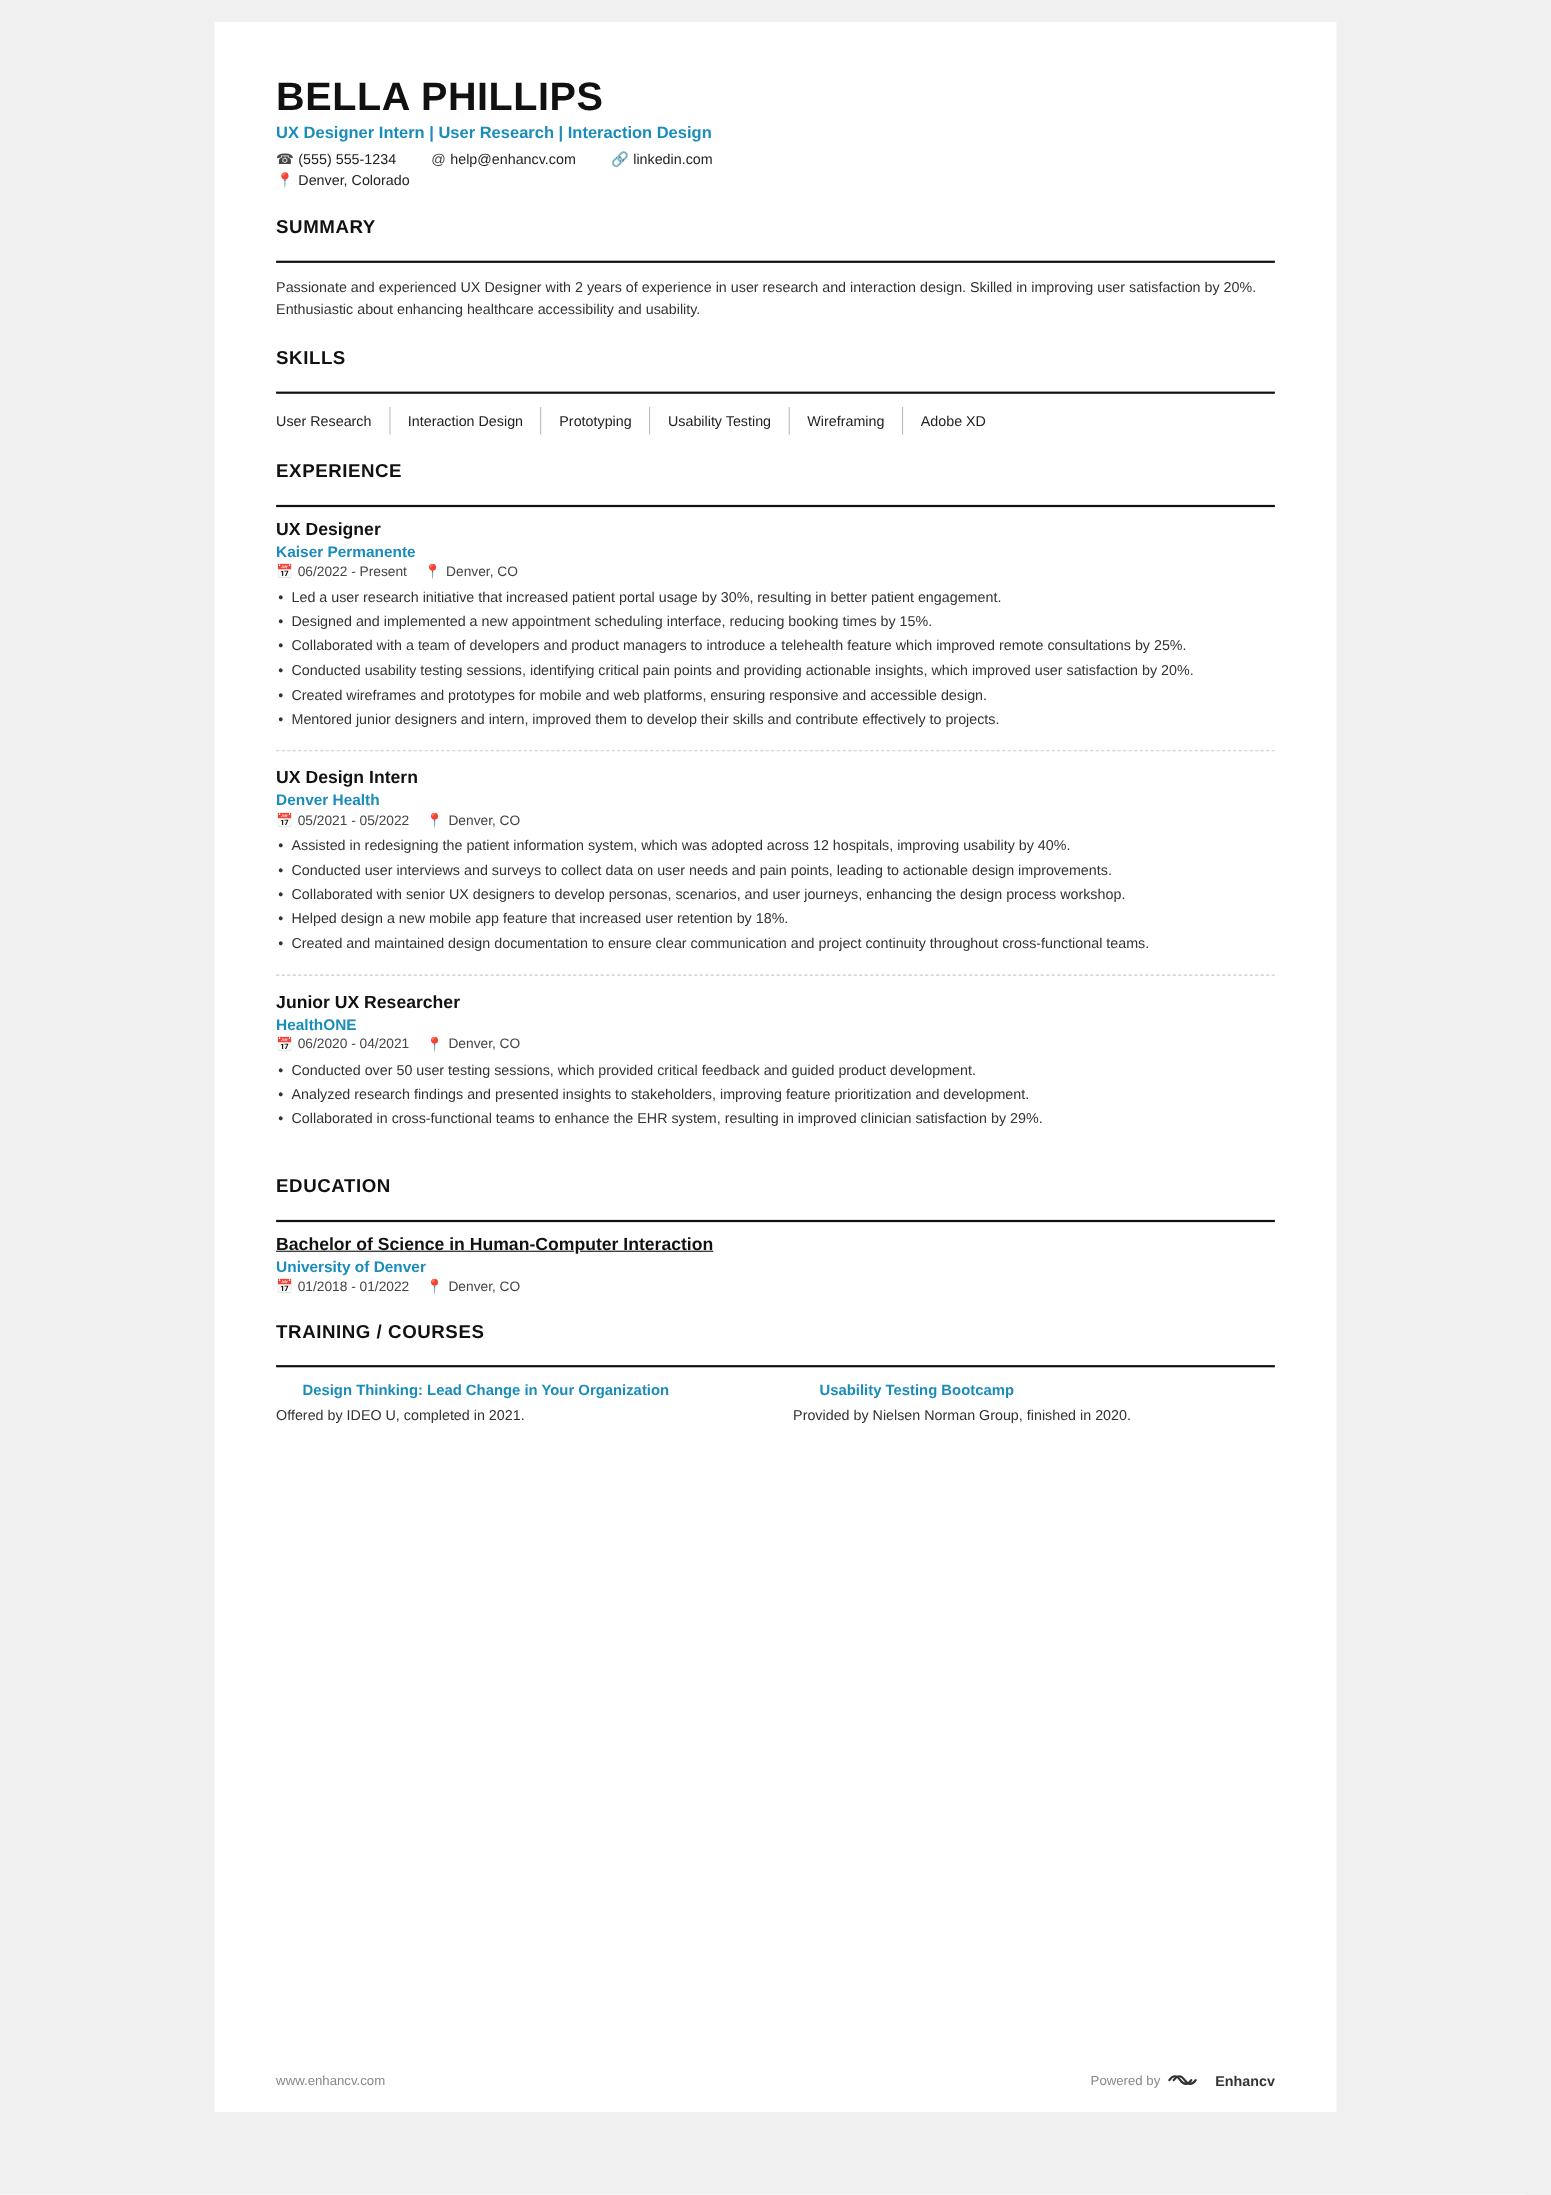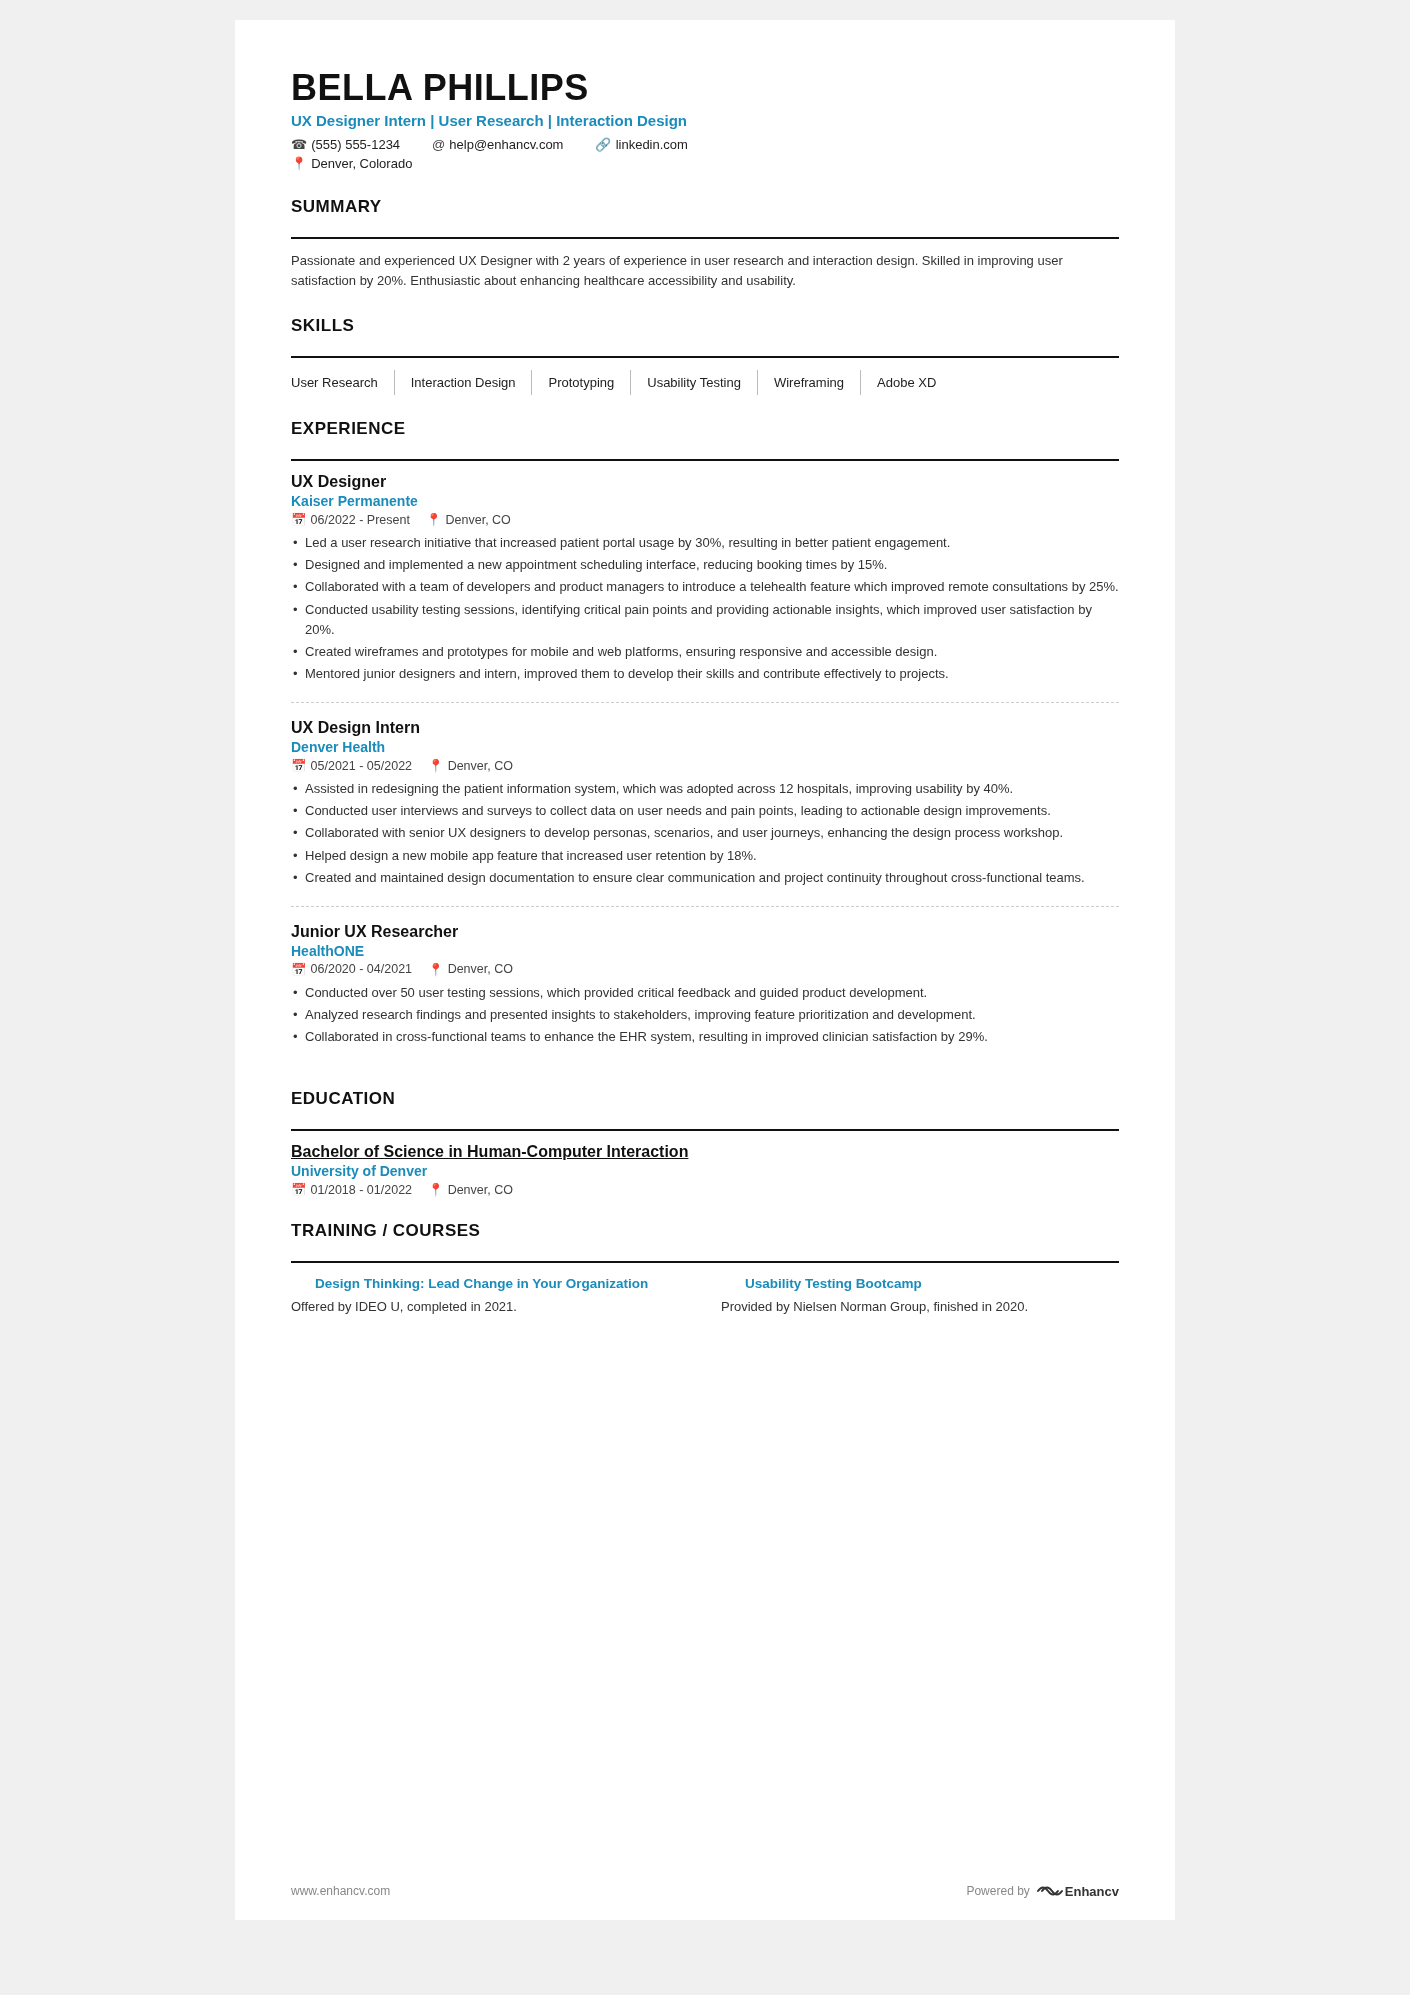--- a/index.html
+++ b/index.html
@@ -5,21 +5,21 @@
     * { margin: 0; padding: 0; box-sizing: border-box; }
     body {
       font-family: Arial, Helvetica, sans-serif;
       background: #f0f0f0;
       display: flex;
       justify-content: center;
       padding: 20px;
     }
     .resume-container {
       background: #ffffff;
-      width: 940px;
+      width: 1020px;
       min-height: 1900px;
       padding: 48px 56px 60px 56px;
       position: relative;
     }
     .header-name {
       font-size: 36px;
       font-weight: 900;
       color: #111111;
       letter-spacing: 0.5px;
       line-height: 1.1;
@@ -191,21 +191,21 @@
       text-align: center;
     }
     .footer-brand {
       display: flex;
       align-items: center;
       gap: 6px;
     }
     .enhancv-logo {
       display: flex;
       align-items: center;
-      gap: 1px;
+      gap: 16px;
       font-size: 13px;
       color: #333;
       font-weight: 600;
     }
     .enhancv-icon {
       display: inline-flex;
       align-items: center;
     }
   </style>
 </head>

